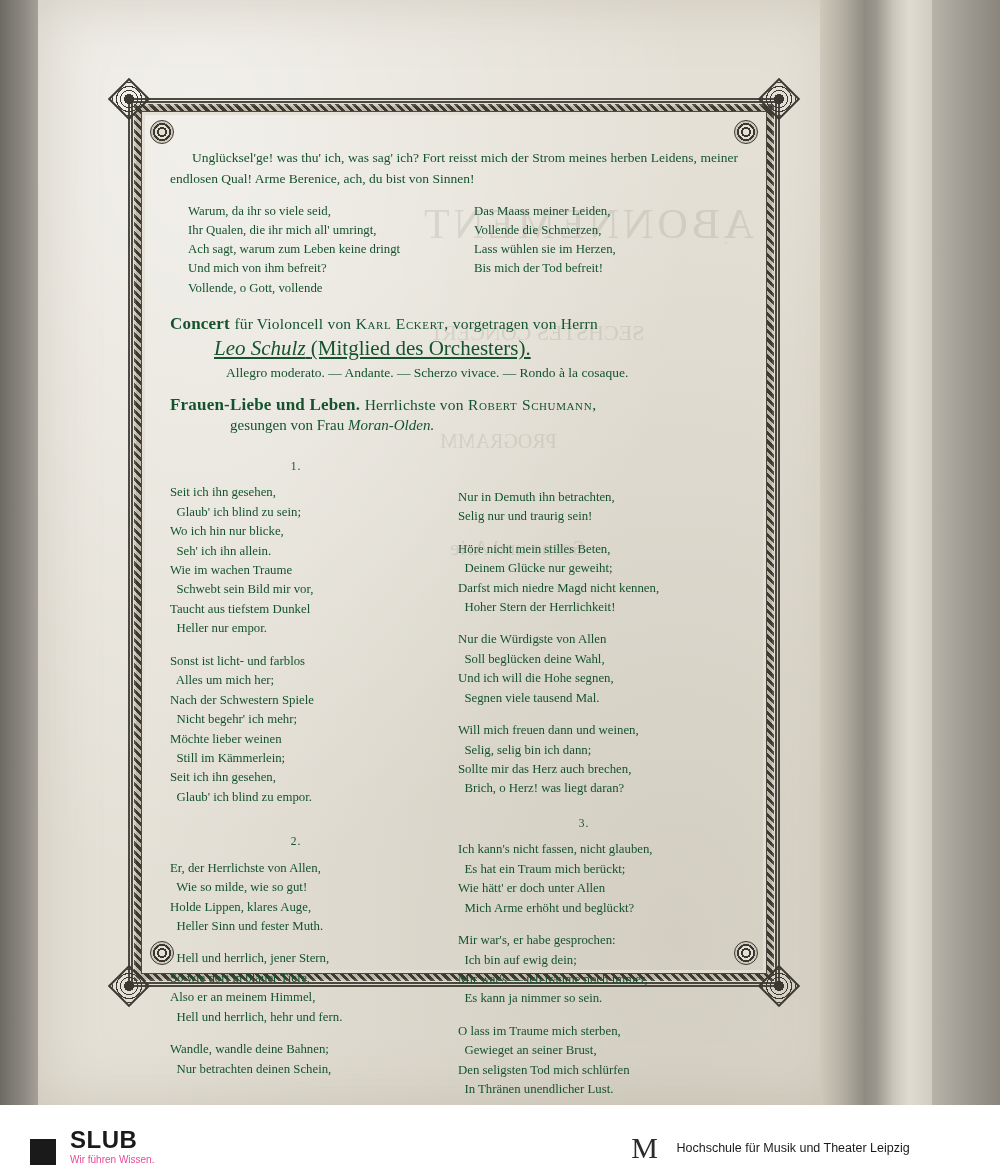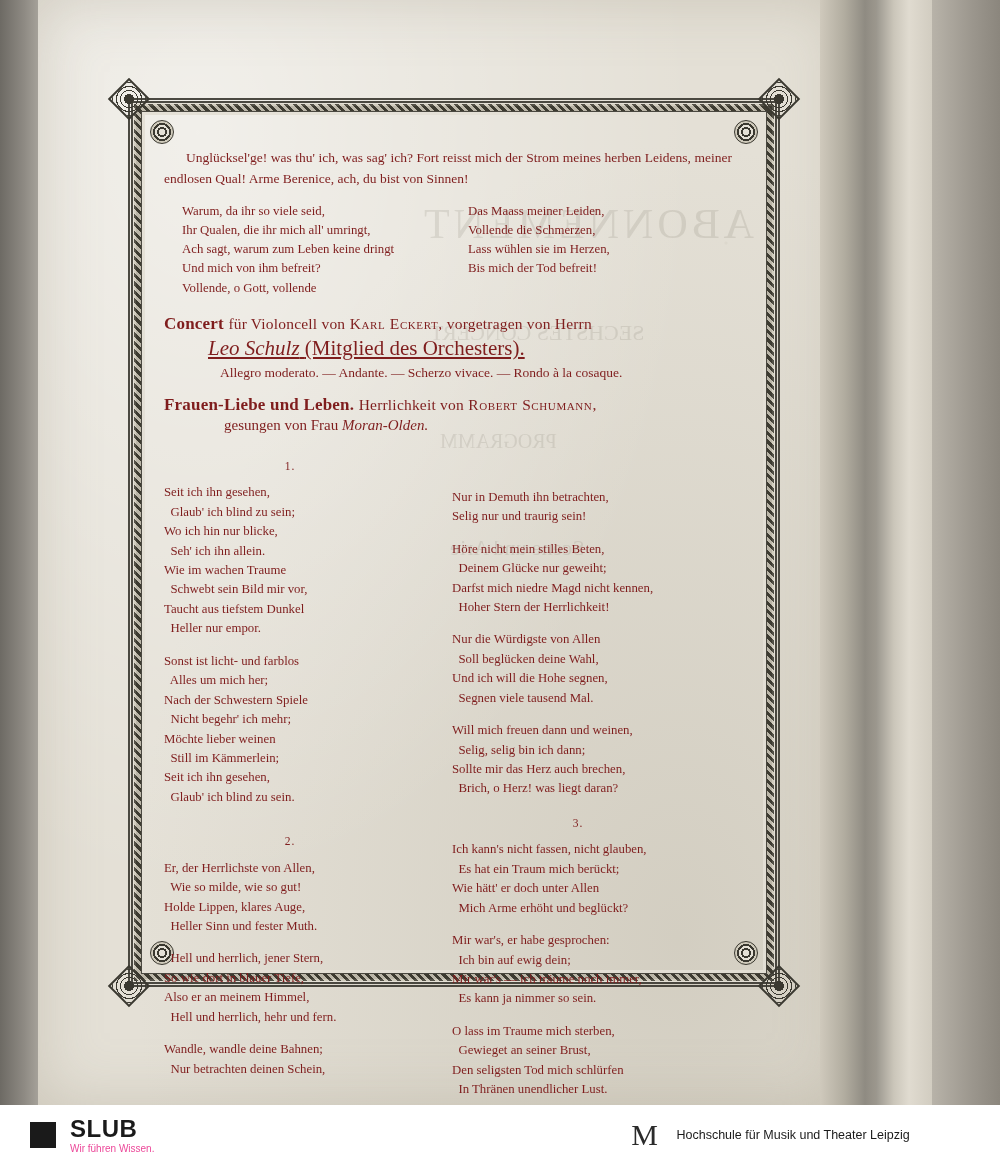--- a/index.html
+++ b/index.html
@@ -110,23 +110,23 @@
     border: 1px solid #3a3830;
   }
   .rosette.tl { left: 40px;  top: 40px; }
   .rosette.tr { right: 40px; top: 40px; }
   .rosette.bl { left: 40px;  bottom: 40px; }
   .rosette.br { right: 40px; bottom: 40px; }
 
   
   #content {
     position: absolute;
-    left: 164px; top: 148px;
+    left: 170px; top: 148px;
     width: 568px; height: 800px;
-    color: #7f1d1d;
+    color: #14532d;
   }
   .intro {
     font-size: 13.5px;
     line-height: 1.55;
     text-align: justify;
     margin: 0 0 12px 0;
   }
   .intro .indent { display: inline-block; width: 22px; }
 
   .verse-pair {
@@ -187,21 +187,21 @@
   .stanza { margin: 0 0 13px 0; }
   .stanza div { white-space: pre; }
 
   
   #footer {
     position: absolute;
     left: 0; top: 1105px;
     width: 1000px; height: 60px;
     background: #ffffff;
     display: flex;
-    align-items: center;
+    align-items: flex-end;
   }
   .slub-mark {
     width: 26px; height: 26px;
     background: #1a1a1a;
     margin-left: 30px;
   }
   .slub-text { margin-left: 14px; line-height: 1.15; }
   .slub-name {
     font-family: "Liberation Sans", sans-serif;
     font-size: 24px;
@@ -299,21 +299,21 @@
       <span class="reg">vorgetragen von Herrn</span>
     </h2>
     <div class="performer-line">
       <span class="ital">Leo Schulz</span>
       <span>(Mitglied des Orchesters).</span>
     </div>
     <div class="movements">Allegro moderato. — Andante. — Scherzo vivace. — Rondo à la cosaque.</div>
 
     <h2 class="work-title">
       <span>Frauen-Liebe und Leben.</span>
-      <span class="reg">Herrlichkeit von</span>
+      <span class="reg">Herrlichste von</span>
       <span class="reg smallcaps">Robert Schumann,</span>
     </h2>
     <div class="cycle-sub">
       <span>gesungen von Frau</span>
       <span class="ital">Moran-Olden.</span>
     </div>
 
     <div class="songs">
 
       <div class="col">
@@ -331,21 +331,21 @@
         </div>
 
         <div class="stanza">
           <div>Sonst ist licht- und farblos</div>
           <div>  Alles um mich her;</div>
           <div>Nach der Schwestern Spiele</div>
           <div>  Nicht begehr' ich mehr;</div>
           <div>Möchte lieber weinen</div>
           <div>  Still im Kämmerlein;</div>
           <div>Seit ich ihn gesehen,</div>
-          <div>  Glaub' ich blind zu sein.</div>
+          <div>  Glaub' ich blind zu empor.</div>
         </div>
 
         <div class="song-num" style="margin-top:26px;">2.</div>
 
         <div class="stanza">
           <div>Er, der Herrlichste von Allen,</div>
           <div>  Wie so milde, wie so gut!</div>
           <div>Holde Lippen, klares Auge,</div>
           <div>  Heller Sinn und fester Muth.</div>
         </div>

